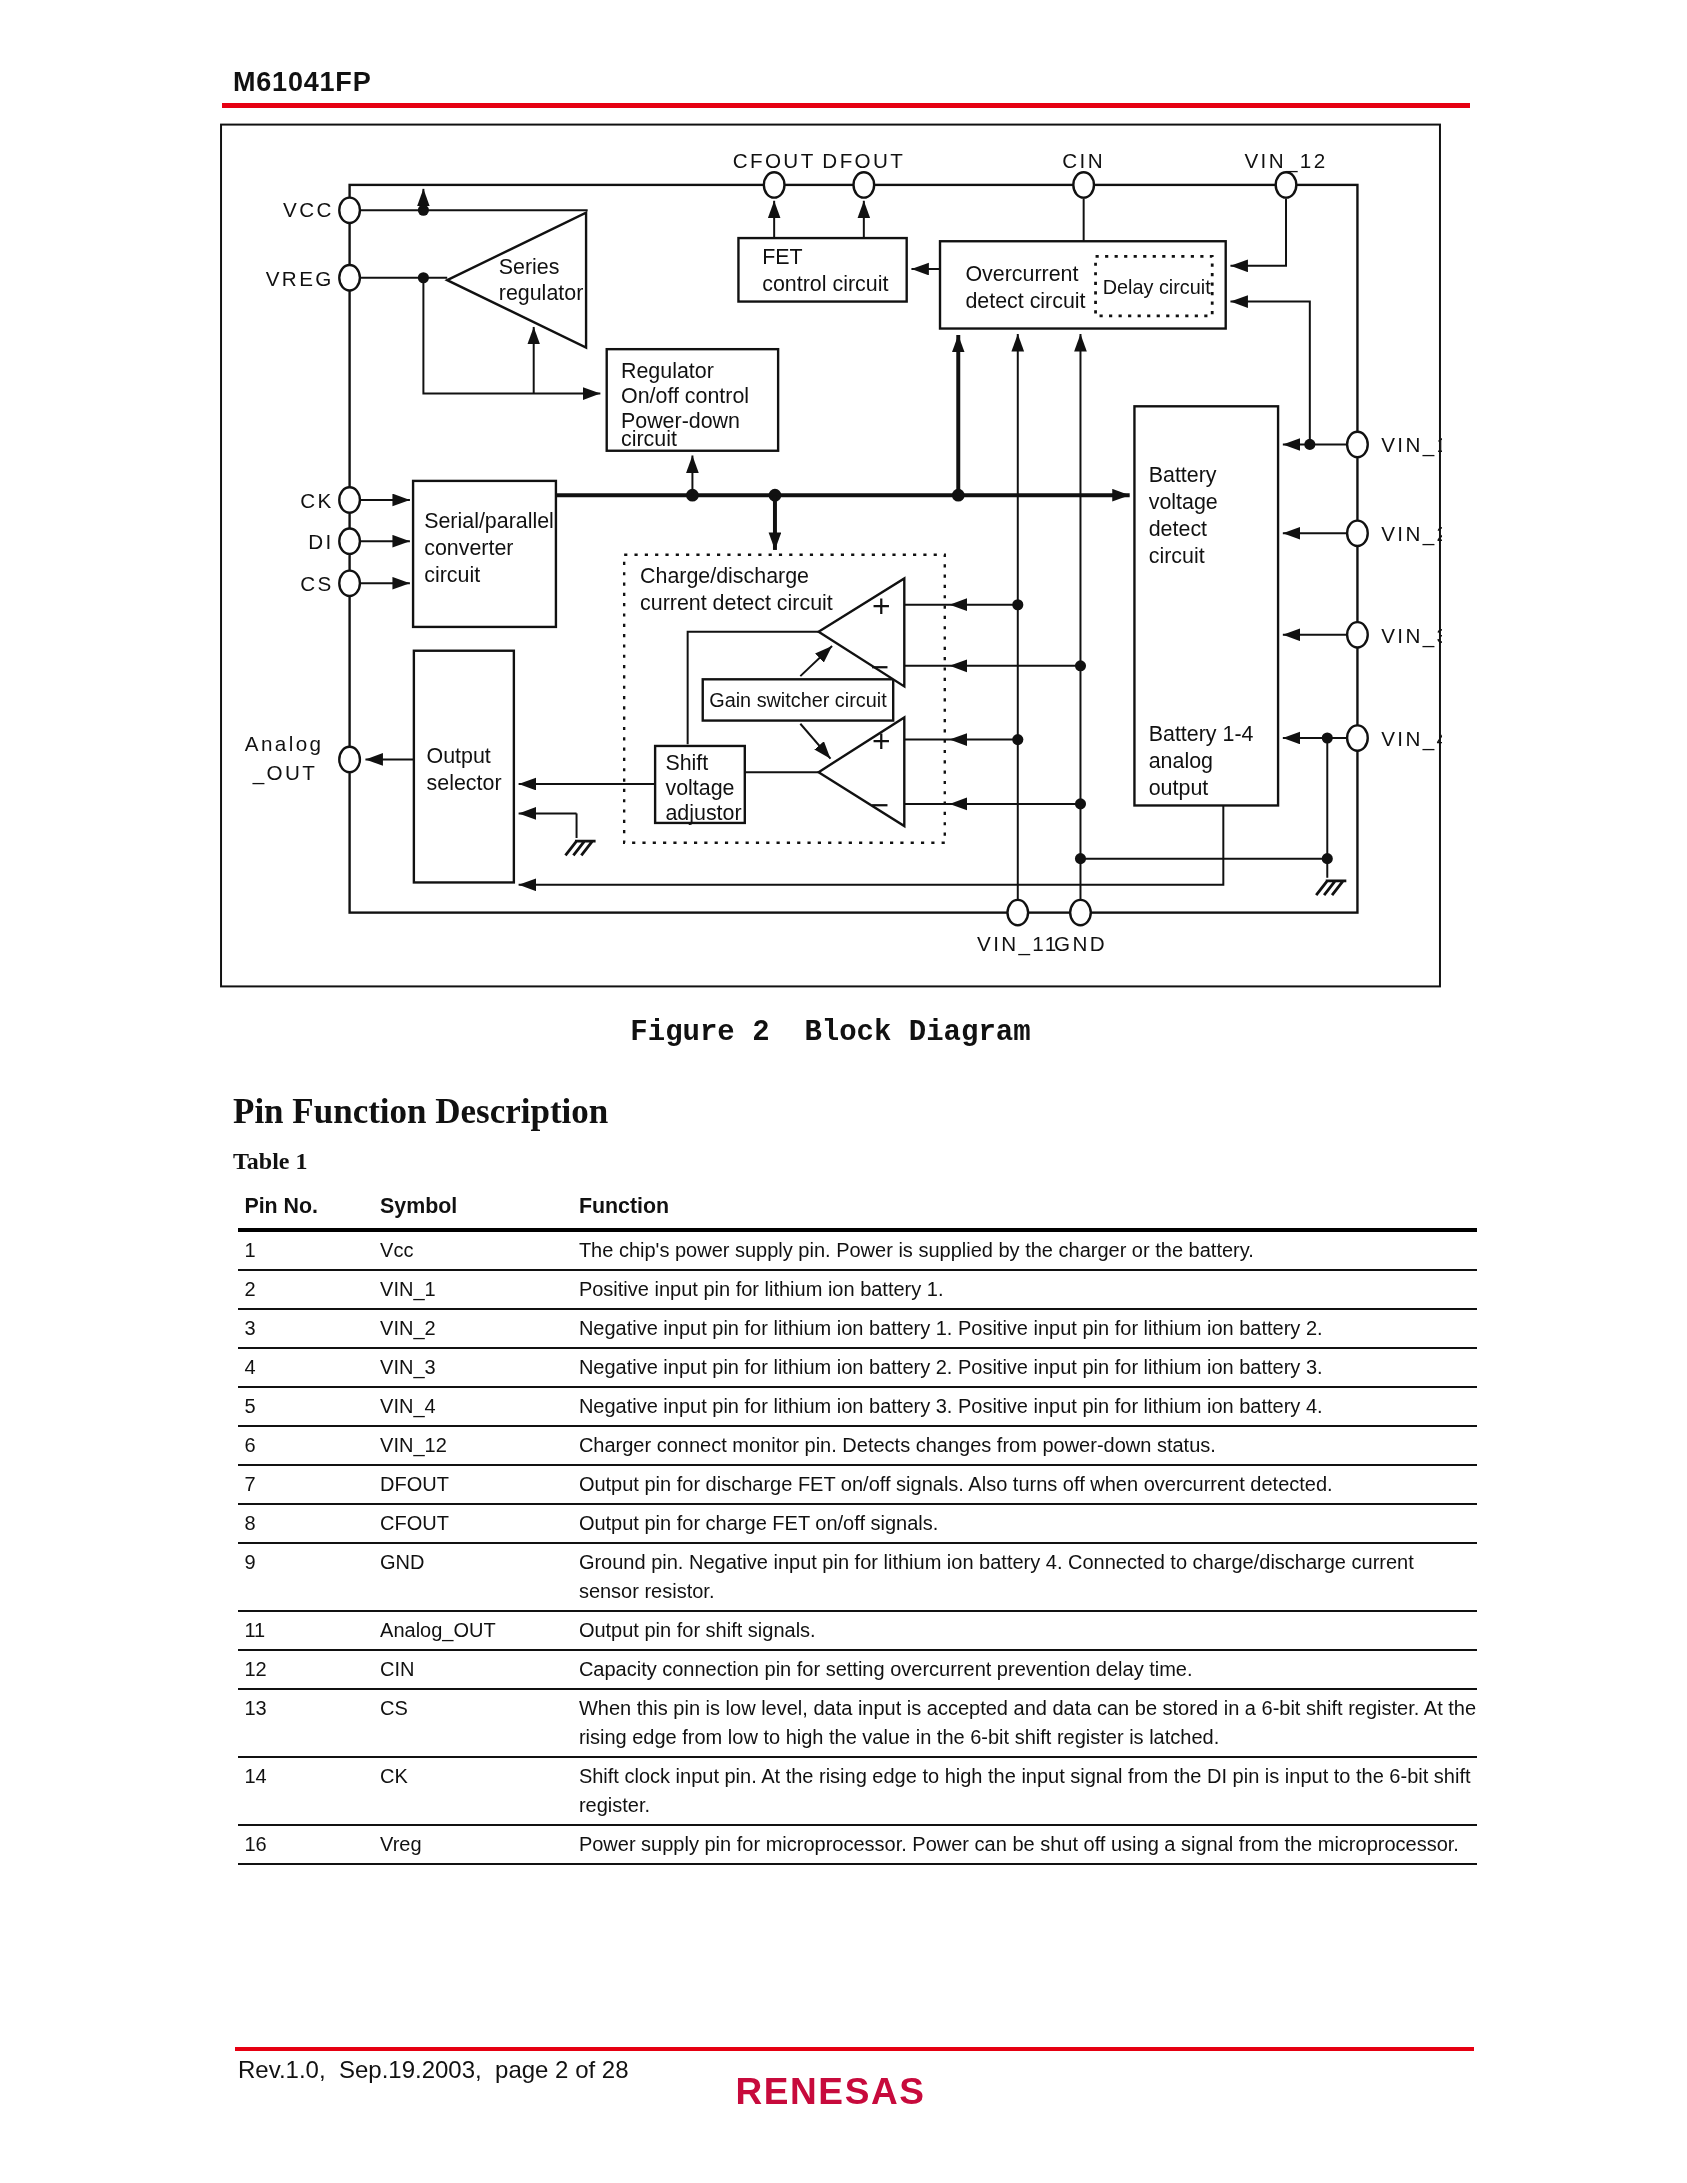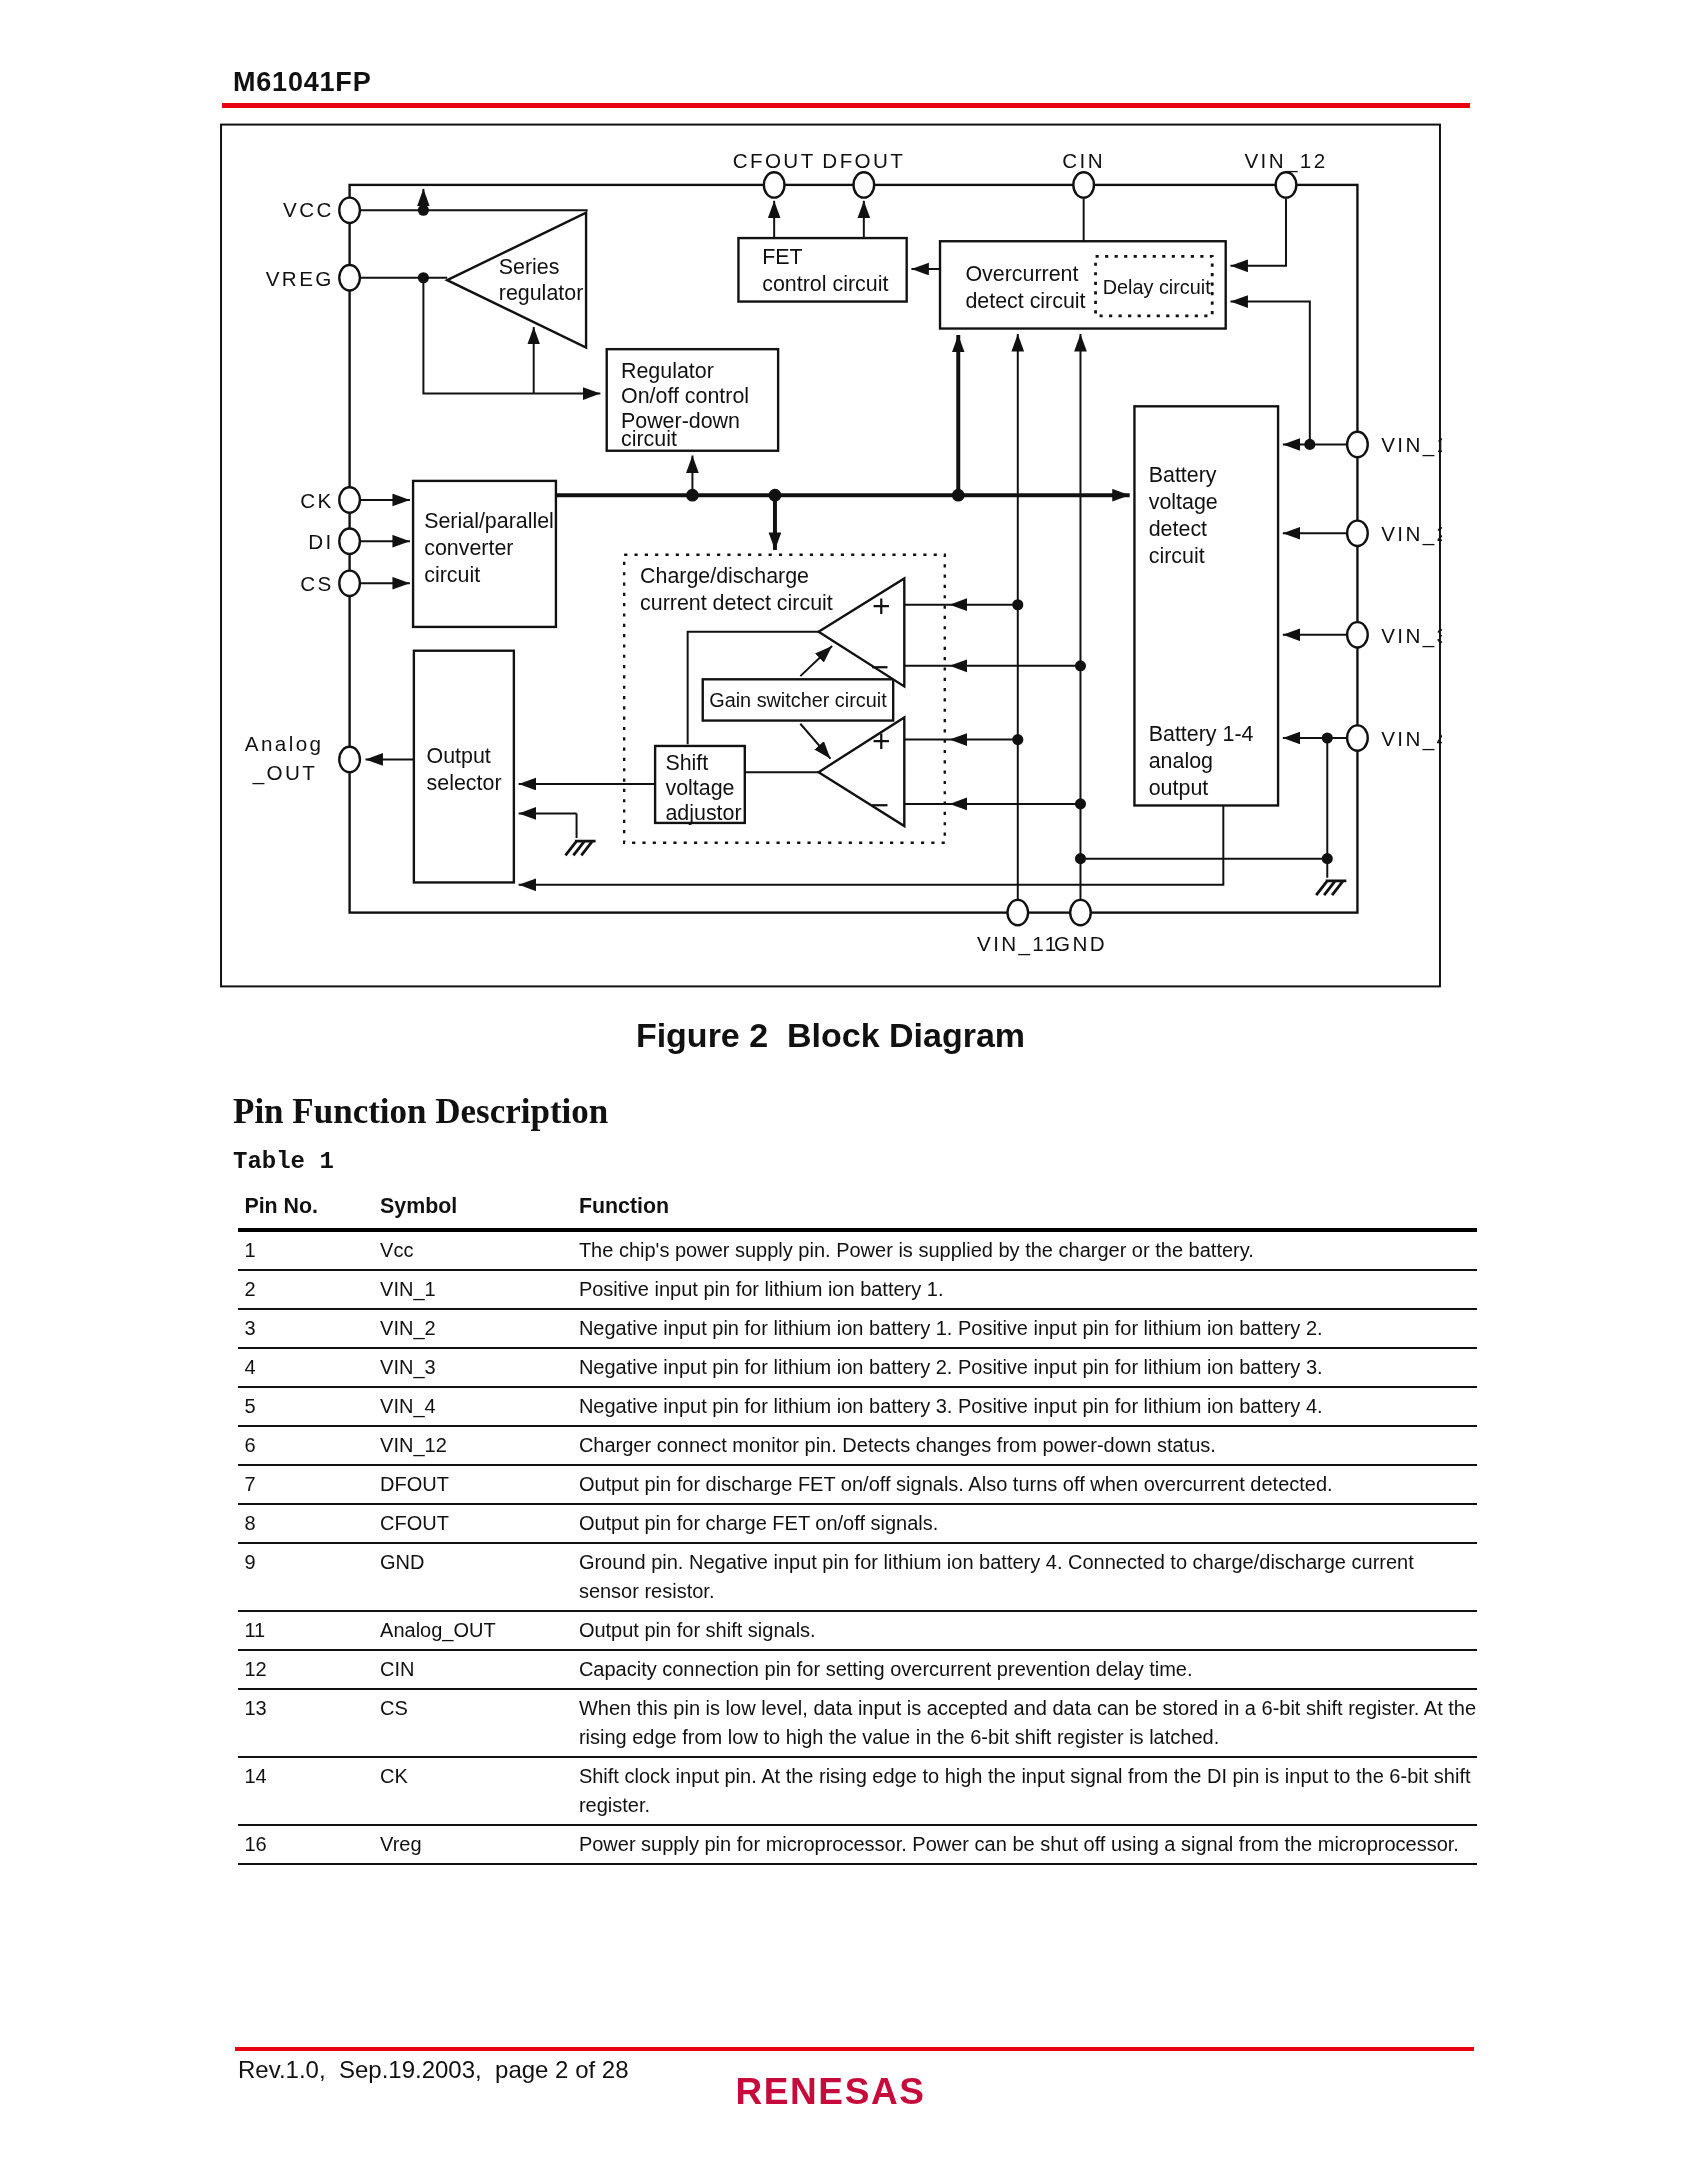--- a/index.html
+++ b/index.html
@@ -5,24 +5,24 @@
   html,body{margin:0;padding:0;}
   body{
     width:1687px;height:2183px;position:relative;background:#ffffff;
     font-family:"Liberation Sans",sans-serif;color:#111;
   }
   .abs{position:absolute;}
   #doc-title{left:233px;top:67px;font-size:27px;font-weight:bold;letter-spacing:0.8px;}
   #header-rule{left:222px;top:103px;width:1248px;height:4.8px;}
   #figure-wrap{left:219px;top:123px;width:1223px;height:865px;}
   #figure-caption{left:219px;top:1016px;width:1223px;text-align:center;
-    font-family:Liberation Sans, sans-serif;font-weight:bold;font-size:34px;white-space:pre;}
+    font-family:Liberation Mono, monospace;font-weight:bold;font-size:29px;white-space:pre;}
   #section-heading{left:233px;top:1092px;font-family:"Liberation Serif",serif;
     font-weight:bold;font-size:35px;}
-  #table-label{left:233px;top:1148px;font-family:Liberation Mono, monospace;
+  #table-label{left:233px;top:1148px;font-family:Liberation Serif, serif;
     font-weight:bold;font-size:24px;}
   #pin-table{left:238px;top:1189px;width:1239px;border-collapse:collapse;
     font-size:20px;line-height:29px;}
   #pin-table th{font-size:21.4px;font-weight:bold;text-align:left;vertical-align:bottom;
     padding:3.2px 0 6.4px 1.6px;border-bottom:4.8px solid #000;margin-left:16px;}
   #pin-table td{vertical-align:top;padding:4px 0 4px 1.6px;border-bottom:2.4px solid #111;}
   #pin-table .col-pin{width:135px;padding-left:6.4px;}
   #pin-table .col-sym{width:198px;}
   #pin-table .col-fn{width:905px;}
   #footer-rule{left:235px;top:2047px;width:1239px;height:4px;}

